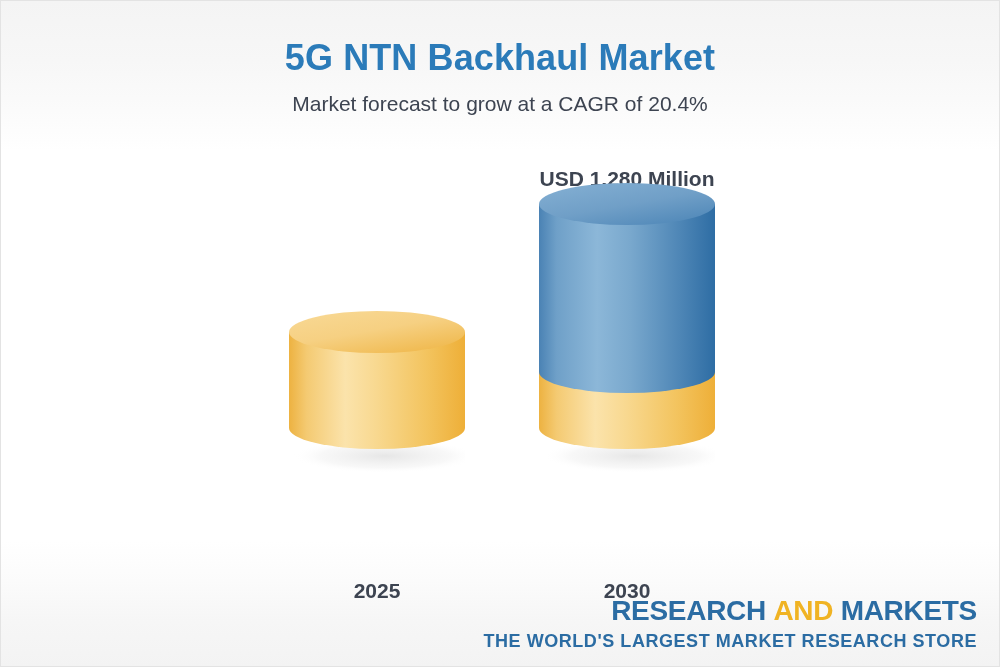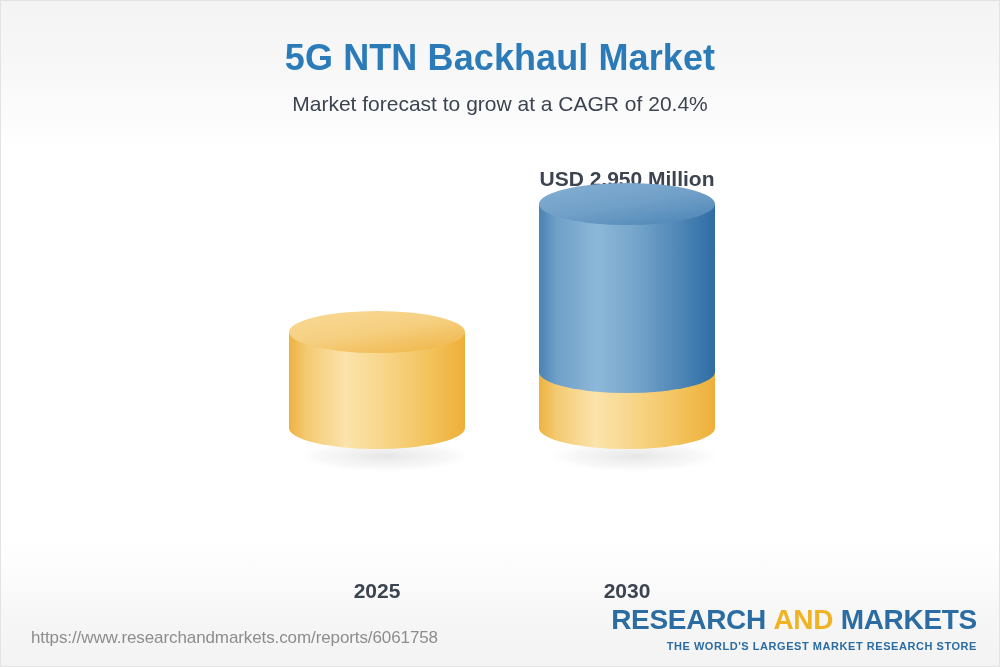--- a/index.html
+++ b/index.html
@@ -116,21 +116,21 @@
   .logo-main {
     font-size: 28px;
     font-weight: bold;
     letter-spacing: -0.3px;
     line-height: 1;
     color: #2b6ca3;
     white-space: nowrap;
   }
   .logo-and { color: #f0b323; }
   .logo-tag {
-    font-size: 11px;
+    font-size: 18px;
     font-weight: bold;
     color: #2b6ca3;
     letter-spacing: 0.55px;
     margin-top: 6px;
     white-space: nowrap;
   }
 </style>
 </head>
 <body>
 
@@ -173,21 +173,21 @@
         <path d="M 0,21 L 0,117 A 88,21 0 0 0 176,117 L 176,21 Z" fill="url(#goldBody)"></path>
 
         <ellipse cx="88" cy="21" rx="88" ry="21" fill="url(#goldTop)"></ellipse>
       </svg>
 
       <div class="cat-label" style="bottom:-22px;">2025</div>
     </div>
 
     <div class="bar-group" style="left:538px; width:176px; height:400px;">
 
-      <div class="value-label" style="bottom:390px;">USD 2,950 Million</div>
+      <div class="value-label" style="bottom:390px;">USD 1,280 Million</div>
 
       <svg class="cylinder-svg" width="176" height="360" viewBox="0 0 176 360" style="position:absolute; bottom:38px; left:0;">
         <defs>
           <linearGradient id="blueBody" x1="0" y1="0" x2="1" y2="0">
             <stop offset="0%" stop-color="#4a82b4"></stop>
             <stop offset="10%" stop-color="#6fa0c8"></stop>
             <stop offset="33%" stop-color="#8cb7d8"></stop>
             <stop offset="52%" stop-color="#79a8cd"></stop>
             <stop offset="80%" stop-color="#4e86b6"></stop>
             <stop offset="100%" stop-color="#2e6da4"></stop>
@@ -220,21 +220,20 @@
 
         <ellipse cx="88" cy="21" rx="88" ry="21" fill="url(#blueTop)"></ellipse>
       </svg>
 
       <div class="cat-label" style="bottom:-22px;">2030</div>
     </div>
 
   </div>
 
   <div class="footer">
-    <div class="source-url">https://www.researchandmarkets.com/reports/6061758</div>
 
     <div class="logo">
       <div class="logo-main">
         <span>RESEARCH</span><span>&nbsp;</span><span class="logo-and">AND</span><span>&nbsp;</span><span>MARKETS</span>
       </div>
       <div class="logo-tag">THE WORLD'S LARGEST MARKET RESEARCH STORE</div>
     </div>
   </div>
 
 </div>

